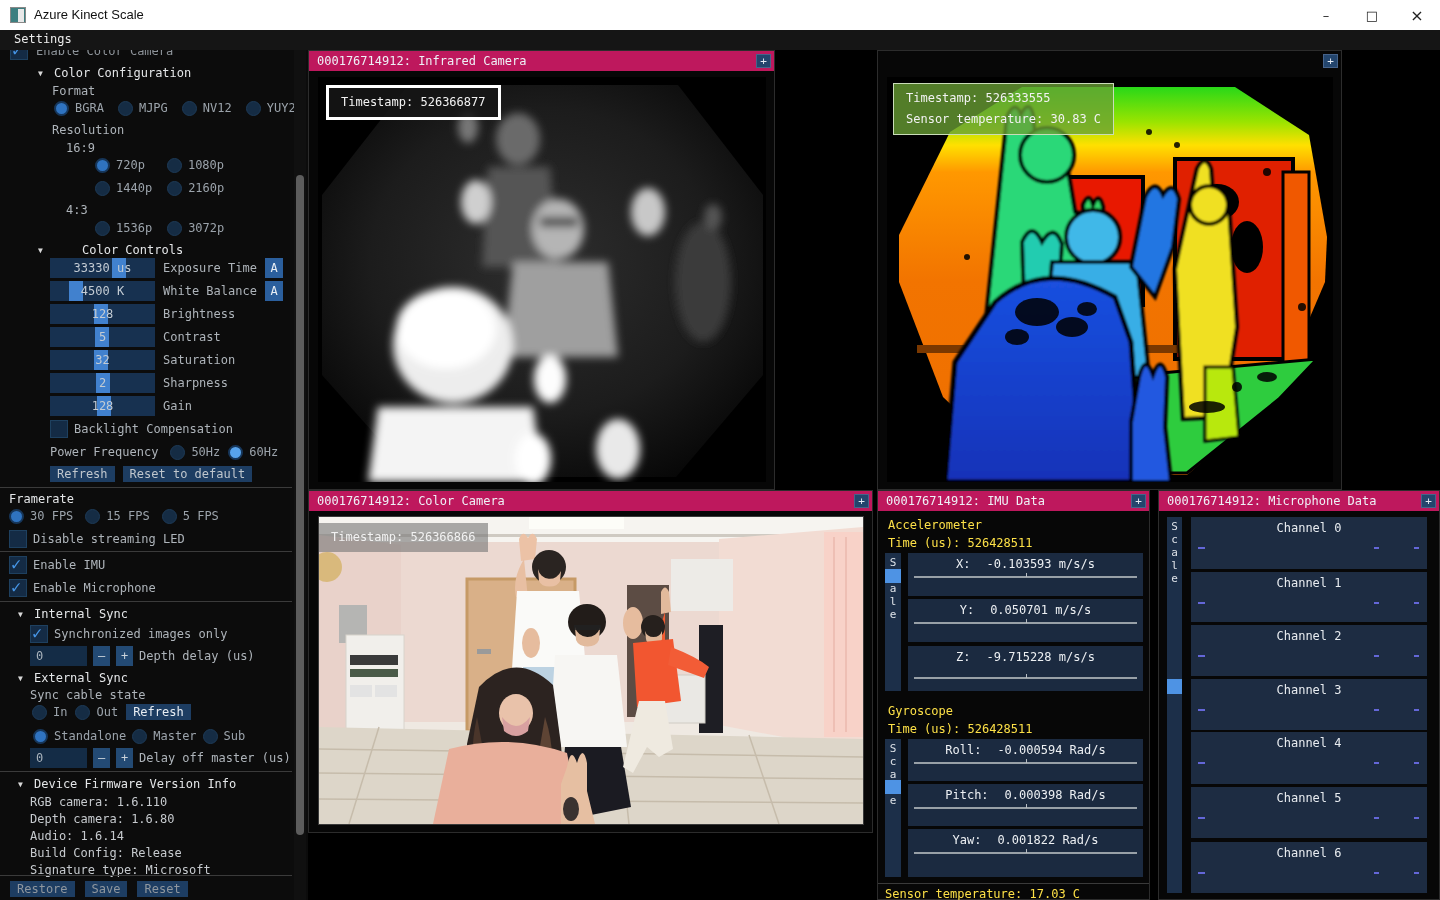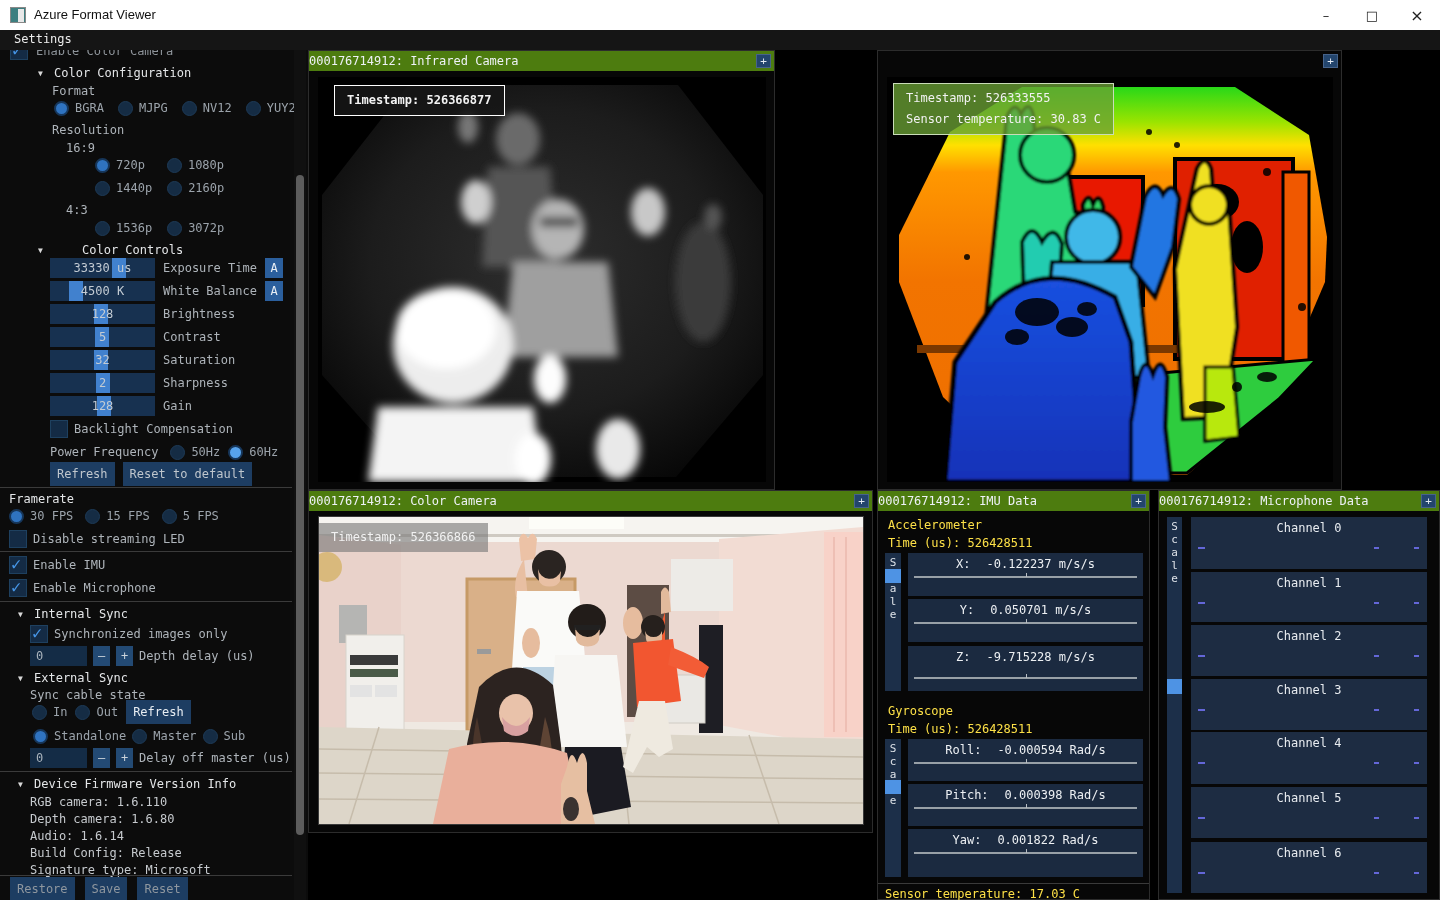--- a/index.html
+++ b/index.html
@@ -28,36 +28,36 @@
   .radio.sel{background:#2f73c0;border:2px solid #16365a;}
   .radio.bright{background:#57a3ec;}
   .rlbl{font-size:12px;color:#9ba3ab;margin-left:6px;margin-right:14px;white-space:nowrap;}
   .check{position:relative;width:18px;height:18px;background:#142b45;border:1px solid #1e405f;box-sizing:border-box;}
   .check.on::before{content:"✓";position:absolute;left:1px;top:-3px;font-size:17px;color:#4695e6;font-weight:bold;}
   .sliderbox{position:relative;width:105px;height:20px;background:#173150;}
   .sl-h{position:absolute;top:0;width:14px;height:20px;background:#4181ce;}
   .sl-v{position:absolute;left:0;top:0;width:100%;text-align:center;font-size:12px;line-height:20px;color:#c3cbd3;}
   .abtn{width:18px;height:20px;background:#2b5f9d;color:#e8eef4;font-size:12px;display:flex;
         align-items:center;justify-content:center;}
-  .btn{height:24px;background:#1d3d62;color:#bfc6cd;font-size:12px;display:flex;align-items:center;
+  .btn{height:16px;background:#1d3d62;color:#bfc6cd;font-size:12px;display:flex;align-items:center;
        justify-content:center;padding:0 7px;white-space:nowrap;}
   .inputbox{width:57px;height:20px;background:#142c46;color:#a8b2bb;font-size:12px;line-height:20px;padding-left:6px;box-sizing:border-box;}
   .mini{width:17px;height:20px;background:#234a74;color:#ccd4dc;font-size:12px;display:flex;align-items:center;justify-content:center;}
   .hr{position:absolute;left:0;width:292px;height:1px;background:#3b3b3b;}
   #sb-track{position:absolute;left:294px;top:50px;width:12px;height:850px;background:#101010;}
   #sb-thumb{position:absolute;left:2px;top:125px;width:8px;height:660px;background:#5c5c5c;border-radius:4px;}
   
   .panel{position:absolute;background:#070707;border:1px solid #2c2c2c;box-sizing:border-box;}
-  .phead{position:absolute;left:0;top:0;right:0;height:20px;background:#4d7c0f;color:#eef2f7;
-         font-size:12px;line-height:20px;}
+  .phead{position:absolute;left:0;top:0;right:0;height:20px;background:#be185d;color:#eef2f7;
+         font-size:12px;line-height:20px;padding-left:8px;}
   .pplus{position:absolute;right:3px;top:3px;width:15px;height:14px;background:#23456d;border:1px solid#46638b;
          color:#e4eaf2;font-size:11px;display:flex;align-items:center;justify-content:center;box-sizing:border-box;}
   .feed{position:absolute;overflow:hidden;}
   .ovl{position:absolute;font-size:12px;color:#f2f2f2;line-height:21px;padding:4px 12px;white-space:nowrap;}
-  #ovl-ir{left:16px;top:8px;background:rgba(22,22,22,.85);border:1px solid #ffffff;font-weight:bold;}
+  #ovl-ir{left:8px;top:8px;background:rgba(22,22,22,.85);border:3px solid #ffffff;}
   #ovl-depth{left:6px;top:6px;background:rgba(106,160,52,.78);border:1px solid #c9dcb8;}
   #ovl-color{left:0px;top:6px;background:rgba(120,120,120,.62);}
   
   .ptitle{position:absolute;font-size:12px;color:#fde047;white-space:nowrap;}
   .vscale{position:absolute;background:#1c2f49;}
   .vtext{width:8px;margin:3px auto 0;word-break:break-all;font-size:11px;line-height:13px;color:#dde2e8;text-align:center;}
   .vhandle{position:absolute;background:#4e93e4;}
   .ibox{position:absolute;left:30px;width:235px;background:#1b2a40;}
   .ival{display:flex;justify-content:center;gap:16px;font-size:12px;color:#edf0f3;padding-top:4px;white-space:nowrap;}
   .iline{position:absolute;left:6px;right:6px;top:23px;height:2px;background:#98a0a7;}
@@ -69,21 +69,21 @@
                box-shadow:-40px 0 0 #6467d8;}
   .sep{position:absolute;height:1px;background:#3a3a3a;left:0;right:0;}
 </style>
 </head>
 <body>
 
 <div id="app">
 
   <div id="titlebar">
     <div id="appicon"></div>
-    <div id="wintitle">Azure Format Viewer</div>
+    <div id="wintitle">Azure Kinect Scale</div>
     <div class="winbtn" style="left:1303px;">–</div>
     <div class="winbtn" style="left:1349px;">□</div>
     <div class="winbtn" style="left:1394px;font-size:16px;">×</div>
   </div>
 
   <div id="menubar">
     <div id="menu-settings">Settings</div>
   </div>
 
   <div id="sidebar">
@@ -516,21 +516,21 @@
     <div class="ptitle" style="left:10px;top:45px;">Time (us): 526428511</div>
 
     <div class="vscale" style="left:7px;top:62px;width:16px;height:138px;">
       <div class="vtext">Scale</div>
     </div>
     <div class="vhandle" style="left:7px;top:78px;width:16px;height:14px;"></div>
 
     <div class="ibox" style="top:62px;height:43px;">
       <div class="ival">
           <span>X:</span>
-          <span>-0.122237 m/s/s</span>
+          <span>-0.103593 m/s/s</span>
         </div>
       <div class="iline"></div>
     </div>
     <div class="ibox" style="top:108px;height:43px;">
       <div class="ival">
           <span>Y:</span>
           <span>0.050701 m/s/s</span>
         </div>
       <div class="iline"></div>
     </div>

